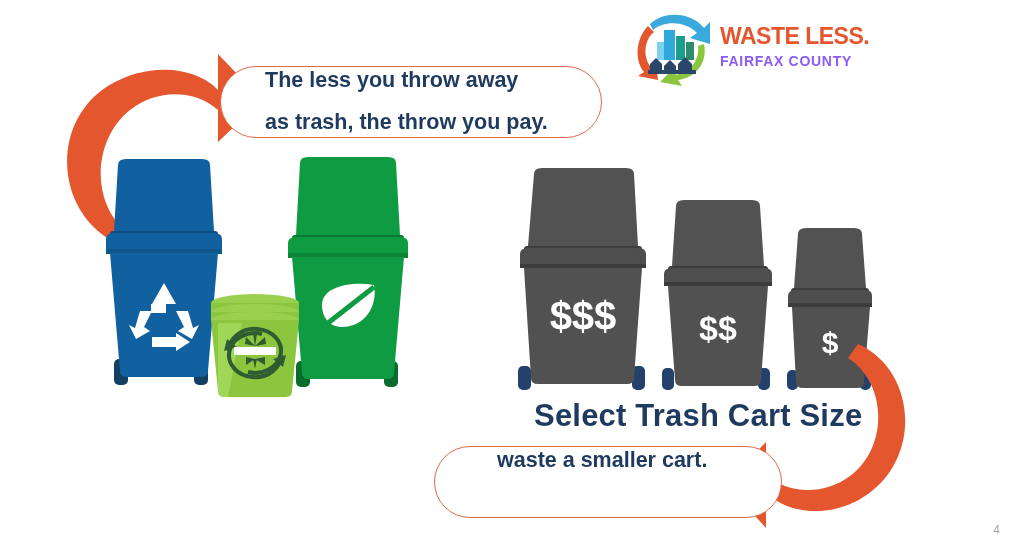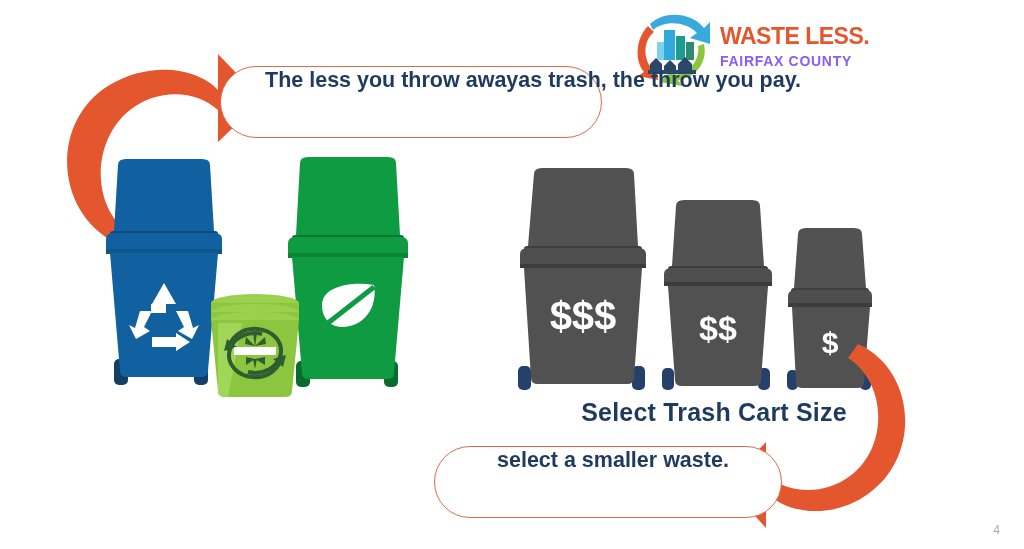--- a/index.html
+++ b/index.html
@@ -56,21 +56,21 @@
     white-space: nowrap;
   }
 
   
   .bubble {
     position: absolute;
     background: #ffffff;
     border: 1.6px solid #DD6B4A;
     box-sizing: border-box;
     display: flex;
-    flex-direction: row;
+    flex-direction: column;
     justify-content: space-between;
   }
   .bubble-top {
     left: 220px;
     top: 66px;
     width: 382px;
     height: 72px;
     border-radius: 36px;
     padding-left: 44px;
   }
@@ -101,22 +101,22 @@
   
   .bins { position: absolute; left: 96px; top: 155px; }
   .carts { position: absolute; left: 510px; top: 160px; }
 
   
   .cart-heading {
     position: absolute;
     left: 534px;
     top: 398px;
     width: 360px;
-    text-align: center;
-    font-size: 25px;
+    text-align: left;
+    font-size: 31px;
     font-weight: bold;
     letter-spacing: 0.2px;
     color: #1F3A5F;
     white-space: nowrap;
   }
 
   
   .page-number {
     position: absolute;
     right: 24px;
@@ -290,18 +290,18 @@
              L26 190
              L-14 146
              L26 104
              L26 136
              C46 156, 84 158, 110 138
              C148 110, 148 46, 108 20
              Z" fill="#E4572E"></path>
   </svg>
 
   <div class="bubble bubble-bottom">
-    <div class="bubble-line">select a smaller waste.</div>
+    <div class="bubble-line">waste a smaller cart.</div>
   </div>
 
   <div class="page-number">4</div>
 
 </div>
 
 </body></html>

